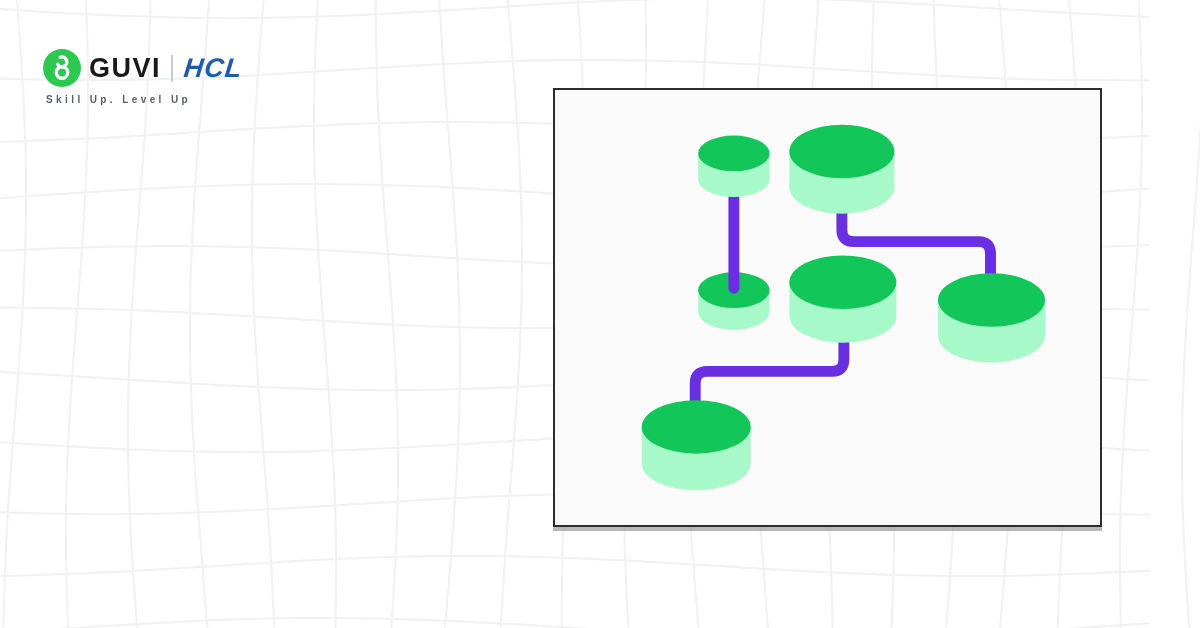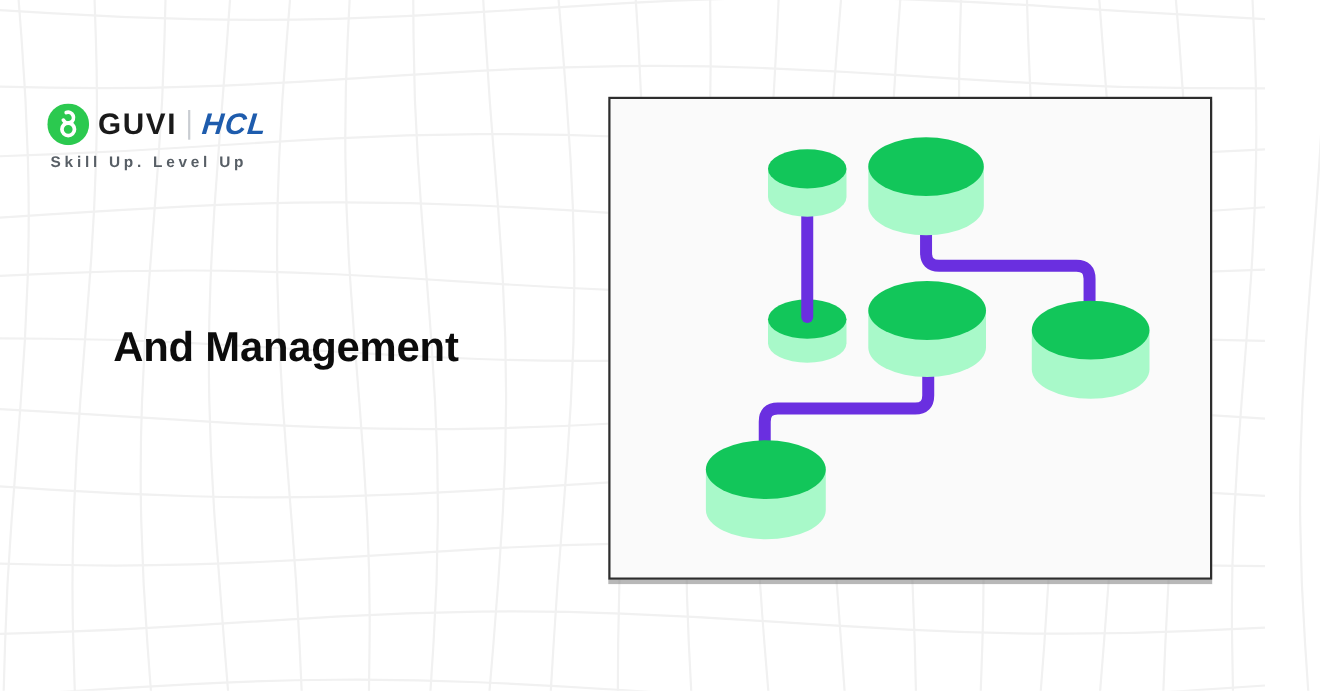--- a/index.html
+++ b/index.html
@@ -6,36 +6,36 @@
   body{
     width:1200px;height:628px;position:relative;overflow:hidden;
     background:#ffffff;
     font-family:"Liberation Sans", sans-serif;
   }
   
   #bg-grid{position:absolute;left:0;top:0;width:1200px;height:628px;z-index:0;}
 
   
   .brand{position:absolute;left:43px;top:49px;z-index:3;}
-  .brand-row{display:flex;align-items:center;height:38px;margin-top:45px;}
+  .brand-row{display:flex;align-items:center;height:38px;}
   .guvi-badge{width:38px;height:38px;display:block;}
   .guvi-word{
     font-size:27px;font-weight:700;color:#1a1a1a;letter-spacing:1.5px;
     margin-left:8px;line-height:38px;
   }
   .brand-divider{
     width:2px;height:27px;background:#c9cdd2;margin:0 11px 0 10px;display:inline-block;
   }
   .hcl-word{
     font-size:27px;font-weight:800;font-style:italic;letter-spacing:1px;
     line-height:38px;transform:skewX(-6deg);
   }
   .tagline{
     margin-top:7px;padding-left:3px;
-    font-size:14px;font-weight:600;letter-spacing:3.4px;color:#585f66;
+    font-size:10px;font-weight:600;letter-spacing:3.4px;color:#585f66;
   }
 
   
   .headline{
     position:absolute;left:103px;top:268px;z-index:3;
     font-size:38px;font-weight:700;line-height:46px;color:#0c0c0c;
     letter-spacing:-0.2px;
   }
 
   
@@ -93,21 +93,20 @@
       </g>
     </svg>
     <span class="guvi-word">GUVI</span>
     <span class="brand-divider"></span>
     <span class="hcl-word" id="hcl-word" style="color: rgb(30, 92, 173);">HCL</span>
   </div>
   <div class="tagline">Skill Up. Level Up</div>
 </header>
 
 <h1 class="headline" style="color: rgb(12, 12, 12);">
-  <div>And Management</div>
 </h1>
 
 <div class="panel">
   <svg id="illu" viewBox="0 0 549 439">
       <path d="M289 106 L289 141 Q289 153 301 153 L427 153 Q439 153 439 165 L439 205" fill="none" stroke="#6a2fe0" stroke-width="11" stroke-linecap="butt"></path>
       <path d="M291 230 L291 272 Q291 284 279 284 L153 284 Q141 284 141 296 L141 332" fill="none" stroke="#6a2fe0" stroke-width="11" stroke-linecap="butt"></path>
       <g>
         <path d="M 236 62 L 236 98 A 53 27 0 0 0 342 98 L 342 62 Z" fill="#a8f9c9"></path>
         <ellipse cx="289" cy="62" rx="53" ry="27" fill="#12c65a"></ellipse>
       </g>

